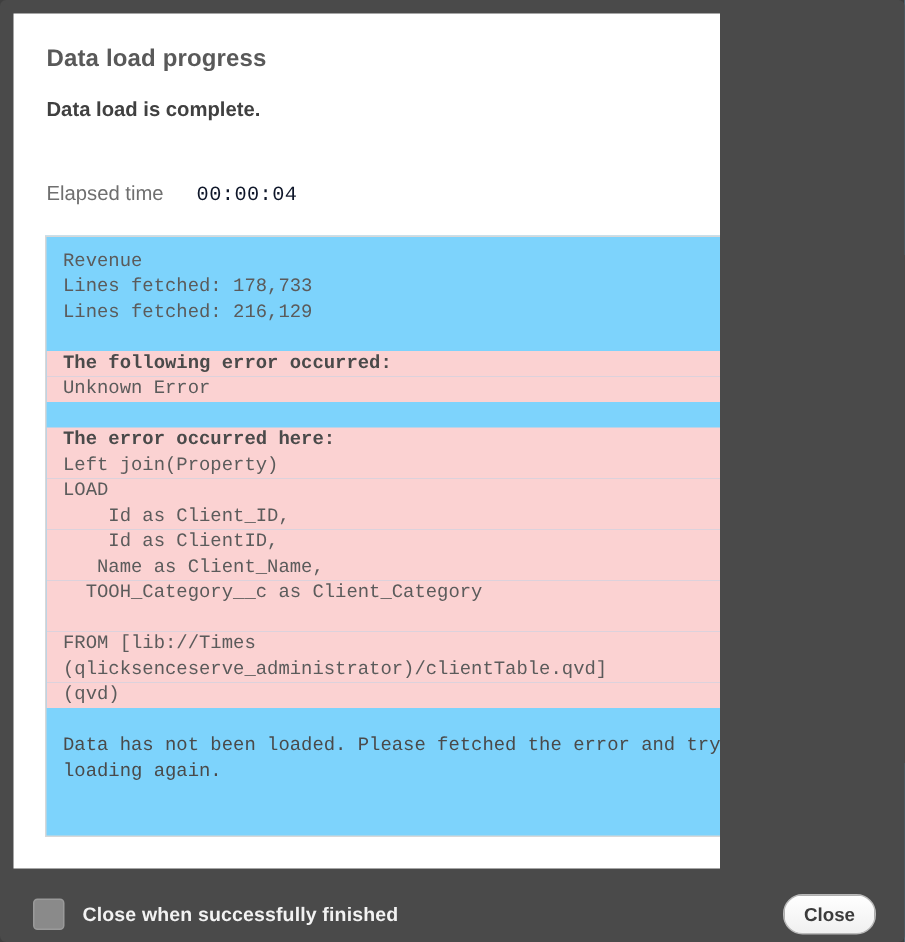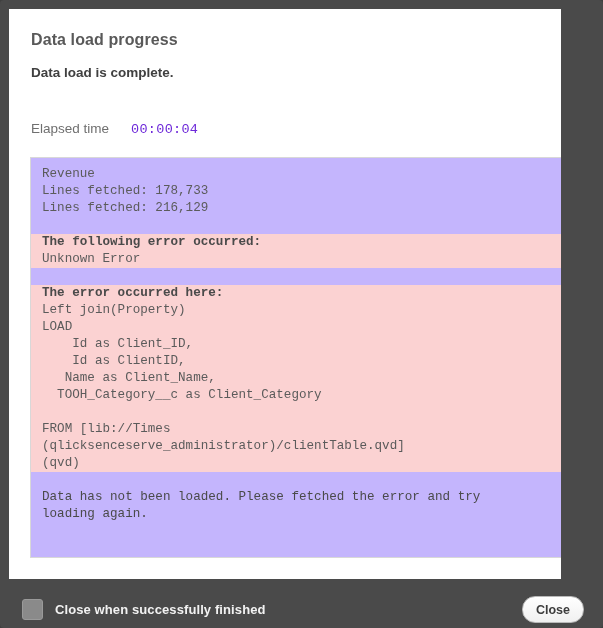--- a/index.html
+++ b/index.html
@@ -22,21 +22,21 @@
     flex-direction: column;
     padding: 9px 9px 0 9px;
   }
 
   
   #modal-body {
     position: relative;
     background: #ffffff;
     flex: 0 0 auto;
     height: 570px;
-    width: 552px;
+    width: 471px;
     padding: 22px 21px 16px 21px;
     overflow: hidden;
   }
 
   #dialog-title {
     font-size: 16px;
     font-weight: bold;
     color: #595959;
     letter-spacing: .1px;
     margin: 0 0 16px 1px;
@@ -55,30 +55,30 @@
     margin: 12px 0 18px 1px;
     height: 18px;
   }
   #elapsed-label {
     font-size: 13.5px;
     color: #6f6f6f;
   }
   #elapsed-value {
     font-family: "Liberation Mono", "DejaVu Sans Mono", monospace;
     font-size: 13.5px;
-    color: #6d28d9;
+    color: #0f172a;
     margin-left: 22px;
     letter-spacing: .3px;
   }
 
   
   #log-pane {
     position: relative;
     border: 1px solid #d8d8d8;
-    background: #c4b5fd;
+    background: #7dd3fc;
     height: 401px;
     width: 544px;
     overflow: hidden;
   }
   #log-scroll {
     position: absolute;
     left: 0; top: 0; right: 0;
     padding: 8px 0 0 0;
   }
   .log-line {

